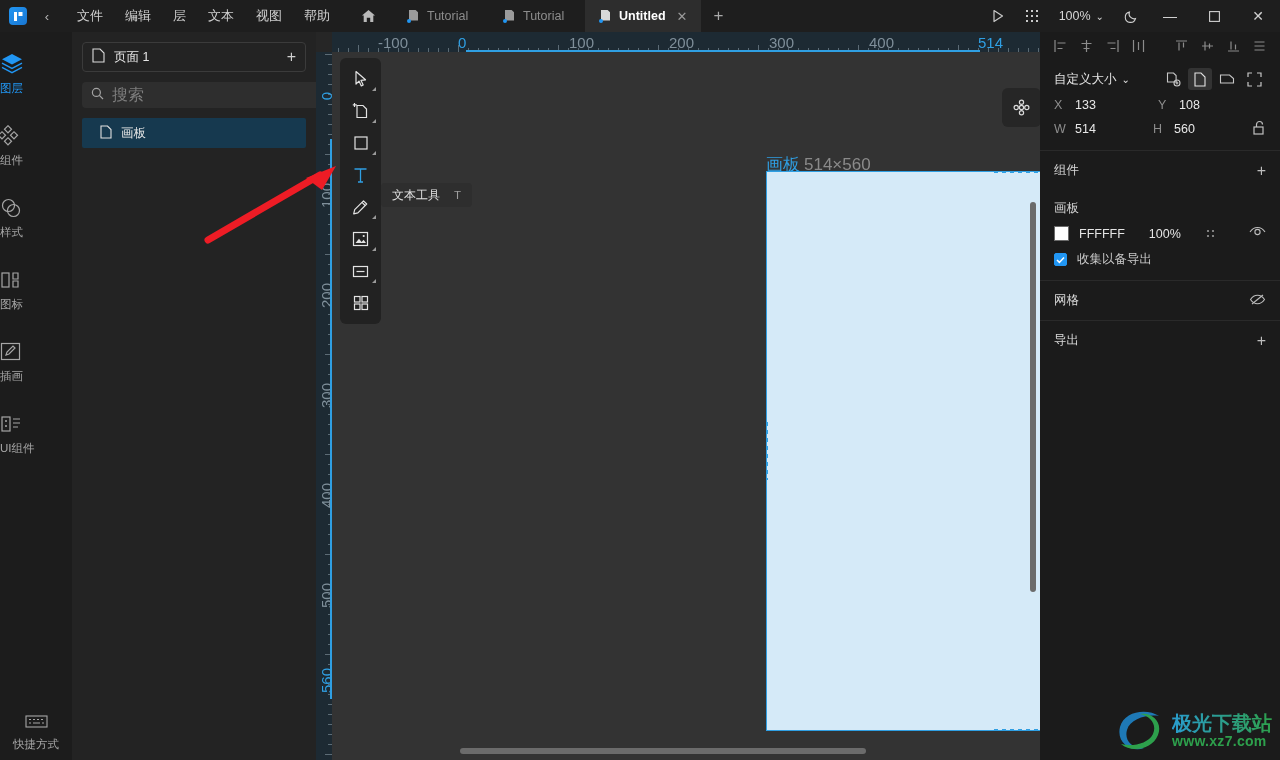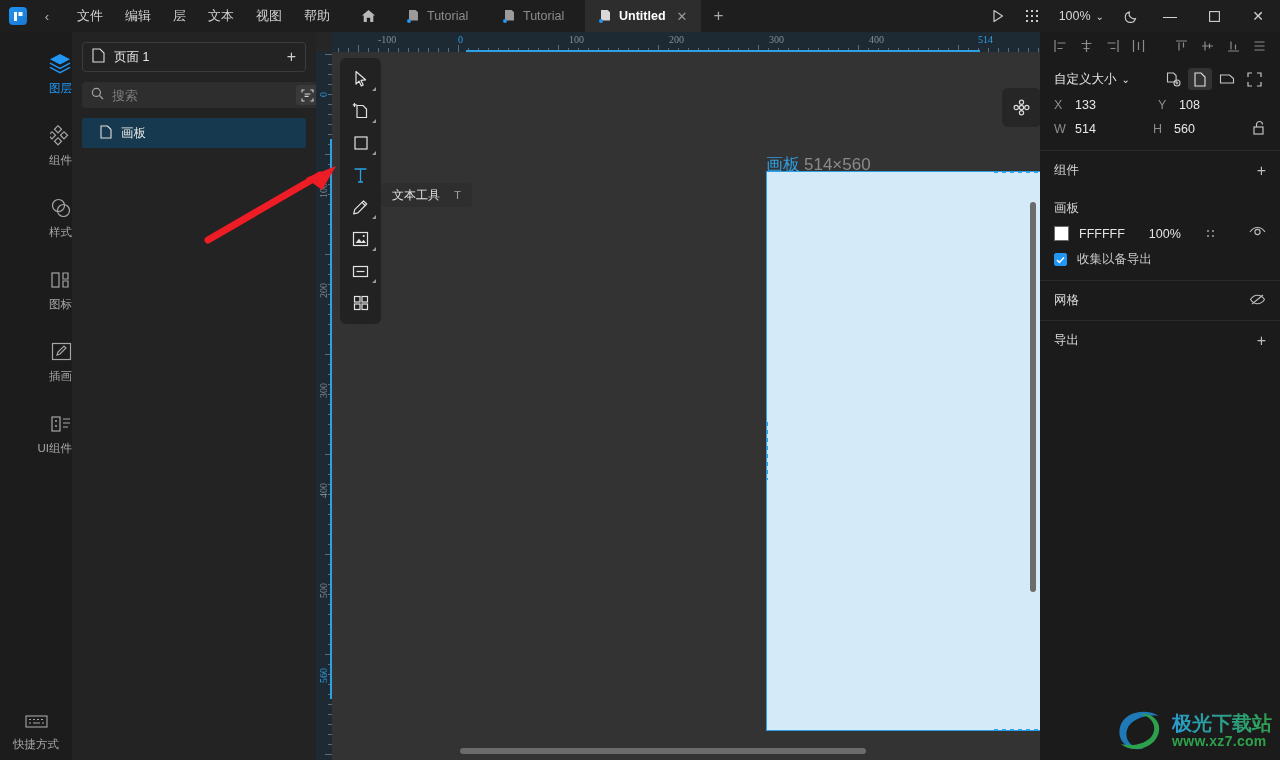--- a/index.html
+++ b/index.html
@@ -53,21 +53,21 @@
   .zoom-btn { display:flex; align-items:center; gap:5px; padding: 0 10px; color:#d6d6d6; font-size:12.5px; }
   .win-btn { width: 44px; display:flex; align-items:center; justify-content:center; color:#d0d0d0; font-size:14px; }
 
   
   .rail {
     position: absolute; left: 0; top: 32px; width: 72px; height: 728px;
     background: #1c1c1c;
   }
   .rail-item {
     width: 72px; height: 72px; display: flex; flex-direction: column;
-    align-items: flex-end; justify-content: center; gap: 6px;
+    align-items: flex-start; justify-content: center; gap: 6px;
     color: #a6a6a6; font-size: 11.5px;
   }
   .rail-item.active { color: #2196f3; }
   .rail-item .ri-ico { height: 22px; display:flex; align-items:center; }
   .rail-bottom { position:absolute; bottom: 8px; left:0; width:72px;
     display:flex; flex-direction:column; align-items:center; gap:6px; color:#a6a6a6; font-size:11.5px;}
 
   
   .layers {
     position: absolute; left: 72px; top: 32px; width: 244px; height: 728px;
@@ -79,21 +79,21 @@
     color: #e6e6e6; font-size: 12.5px;
   }
   .page-row .plus { margin-left: auto; font-size: 16px; color: #cfcfcf; }
   .search-row { display:flex; align-items:center; gap: 8px; margin-top: 10px; }
   .search-box {
     flex: 1; height: 26px; background: #2e2e2e; border-radius: 4px;
     display: flex; align-items: center; padding: 0 6px 0 9px; gap: 8px;
   }
   .search-box input {
     flex: 1; background: transparent; border: none; outline: none;
-    color: #eab308; font-size: 13px; font-family: inherit;
+    color: #eab308; font-size: 16px; font-family: inherit;
   }
   .search-box input::placeholder { color: #7d7d7d; }
   .scan-btn { width:22px; height:20px; display:flex; align-items:center; justify-content:center;
     background:#3a3a3a; border-radius:3px; }
   .close-x { width: 22px; display:flex; align-items:center; justify-content:center; color:#cfcfcf; font-size:15px;}
   .layer-row {
     margin-top: 10px; height: 30px; background: #16394f; border-radius: 2px;
     display: flex; align-items: center; gap: 9px; padding: 0 10px 0 18px;
     color: #e9e9e9; font-size: 12.5px;
   }
@@ -106,21 +106,21 @@
   .ruler-h {
     position:absolute; left: 16px; top: 0; width: 708px; height: 20px;
     background: #1d2a33;
   }
   .ruler-corner { position:absolute; left:0; top:0; width:16px; height:20px; background:#262626; }
   .ruler-v {
     position:absolute; left: 0; top: 20px; width: 16px; height: 708px;
     background: #1d2a33;
   }
   .rtick { position: absolute; background: #5c6b75; }
-  .rlabel { position:absolute; color:#7f8f9a; font-size: 10px; font-family:Liberation Serif, serif; white-space: nowrap; }
+  .rlabel { position:absolute; color:#7f8f9a; font-size: 15px; font-family:Liberation Sans, sans-serif; white-space: nowrap; }
   .rlabel.hi { color: #2f9fe3; }
   .rtick.hi { background:#2f9fe3; }
   .ruler-v .rlabel { writing-mode: vertical-rl; transform: rotate(180deg); }
 
   .artboard-label {
     position: absolute; left: 450px; top: 121px; font-size: 17px; color:#2f9fe3;
   }
   .artboard-label .dims { color:#8a8a8a; margin-left: 4px; }
   .artboard {
     position: absolute; left: 450px; top: 139px; width: 514px; height: 560px;

